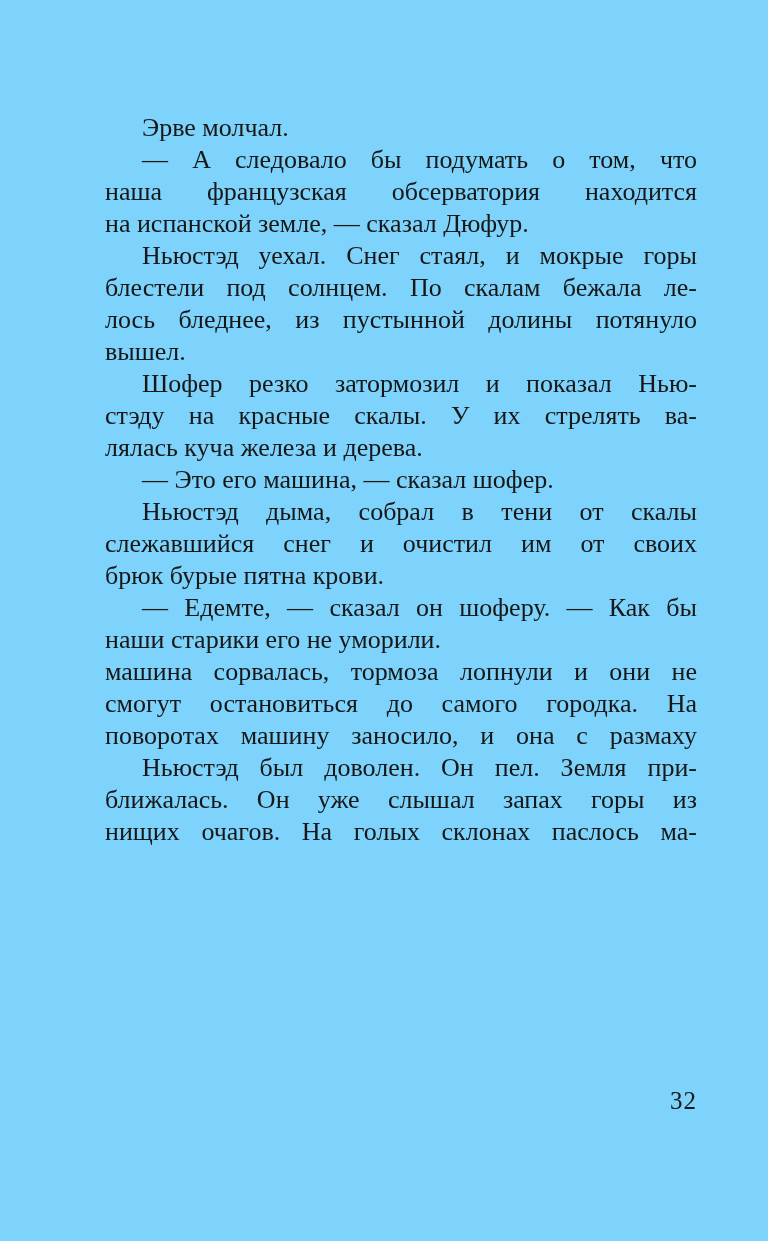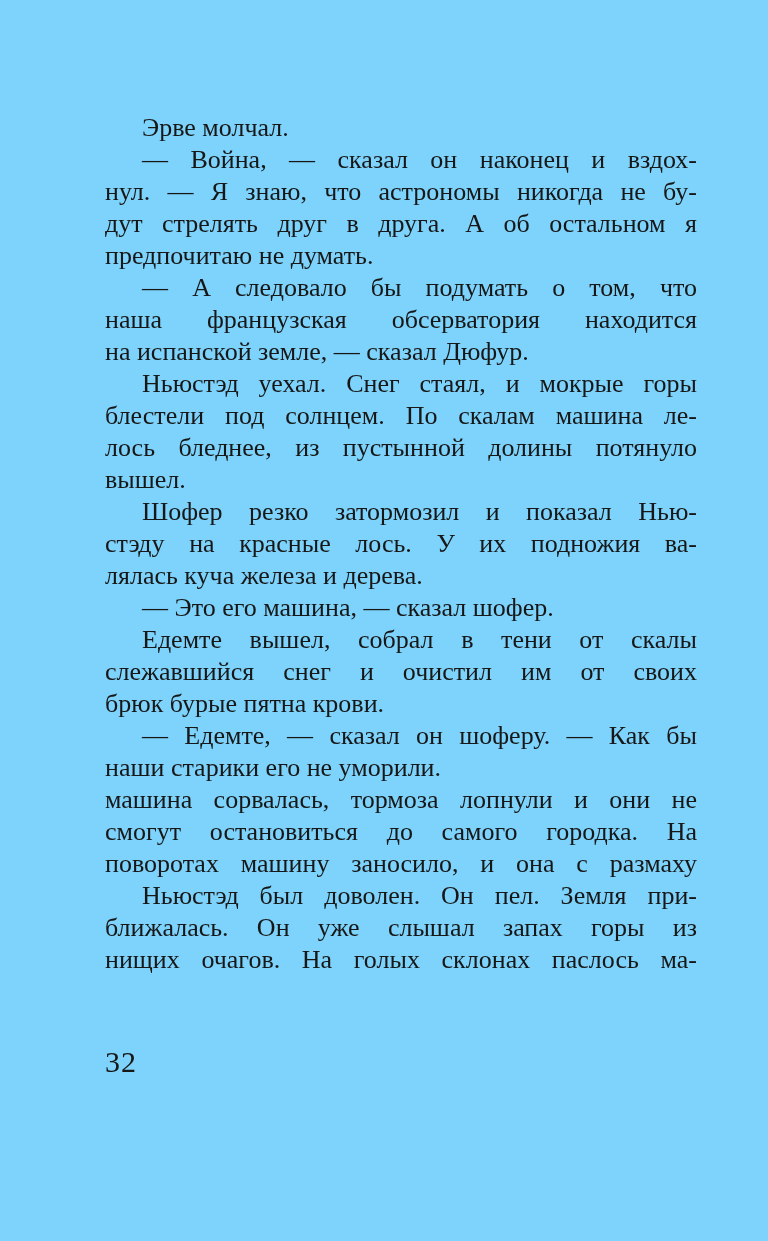--- a/index.html
+++ b/index.html
@@ -33,63 +33,57 @@
   }
   .line.first {
     text-indent: 37px;
   }
   .line.pl {
     text-align-last: left;
   }
   .folio {
     position: absolute;
     left: 105px;
-    top: 1047px;
+    top: 1086px;
     width: 592px;
-    text-align: left;
-    font-size: 30px;
+    text-align: right;
+    font-size: 25px;
     line-height: 30px;
     letter-spacing: 1px;
   }
 </style>
 </head>
 <body>
 
 <div class="page">
   <div class="text-block">
       <div>
         <div class="line first pl">Эрве молчал.</div>
       </div>
       <div>
-        <div class="line first">— Война, — сказал он наконец и вздох-</div>
-        <div class="line">нул. — Я знаю, что астрономы никогда не бу-</div>
-        <div class="line">дут стрелять друг в друга. А об остальном я</div>
-        <div class="line pl">предпочитаю не думать.</div>
-      </div>
-      <div>
         <div class="line first">— А следовало бы подумать о том, что</div>
         <div class="line">наша французская обсерватория находится</div>
         <div class="line pl">на испанской земле, — сказал Дюфур.</div>
       </div>
       <div>
         <div class="line first">Ньюстэд уехал. Снег стаял, и мокрые горы</div>
-        <div class="line">блестели под солнцем. По скалам машина ле-</div>
+        <div class="line">блестели под солнцем. По скалам бежала ле-</div>
         <div class="line">лось бледнее, из пустынной долины потянуло</div>
         <div class="line pl">вышел.</div>
       </div>
       <div>
         <div class="line first">Шофер резко затормозил и показал Нью-</div>
-        <div class="line">стэду на красные лось. У их подножия ва-</div>
+        <div class="line">стэду на красные скалы. У их стрелять ва-</div>
         <div class="line pl">лялась куча железа и дерева.</div>
       </div>
       <div>
         <div class="line first pl">— Это его машина, — сказал шофер.</div>
       </div>
       <div>
-        <div class="line first">Едемте вышел, собрал в тени от скалы</div>
+        <div class="line first">Ньюстэд дыма, собрал в тени от скалы</div>
         <div class="line">слежавшийся снег и очистил им от своих</div>
         <div class="line pl">брюк бурые пятна крови.</div>
       </div>
       <div>
         <div class="line first">— Едемте, — сказал он шоферу. — Как бы</div>
         <div class="line pl">наши старики его не уморили.</div>
       </div>
       <div>
         <div class="line">машина сорвалась, тормоза лопнули и они не</div>
         <div class="line">смогут остановиться до самого городка. На</div>

